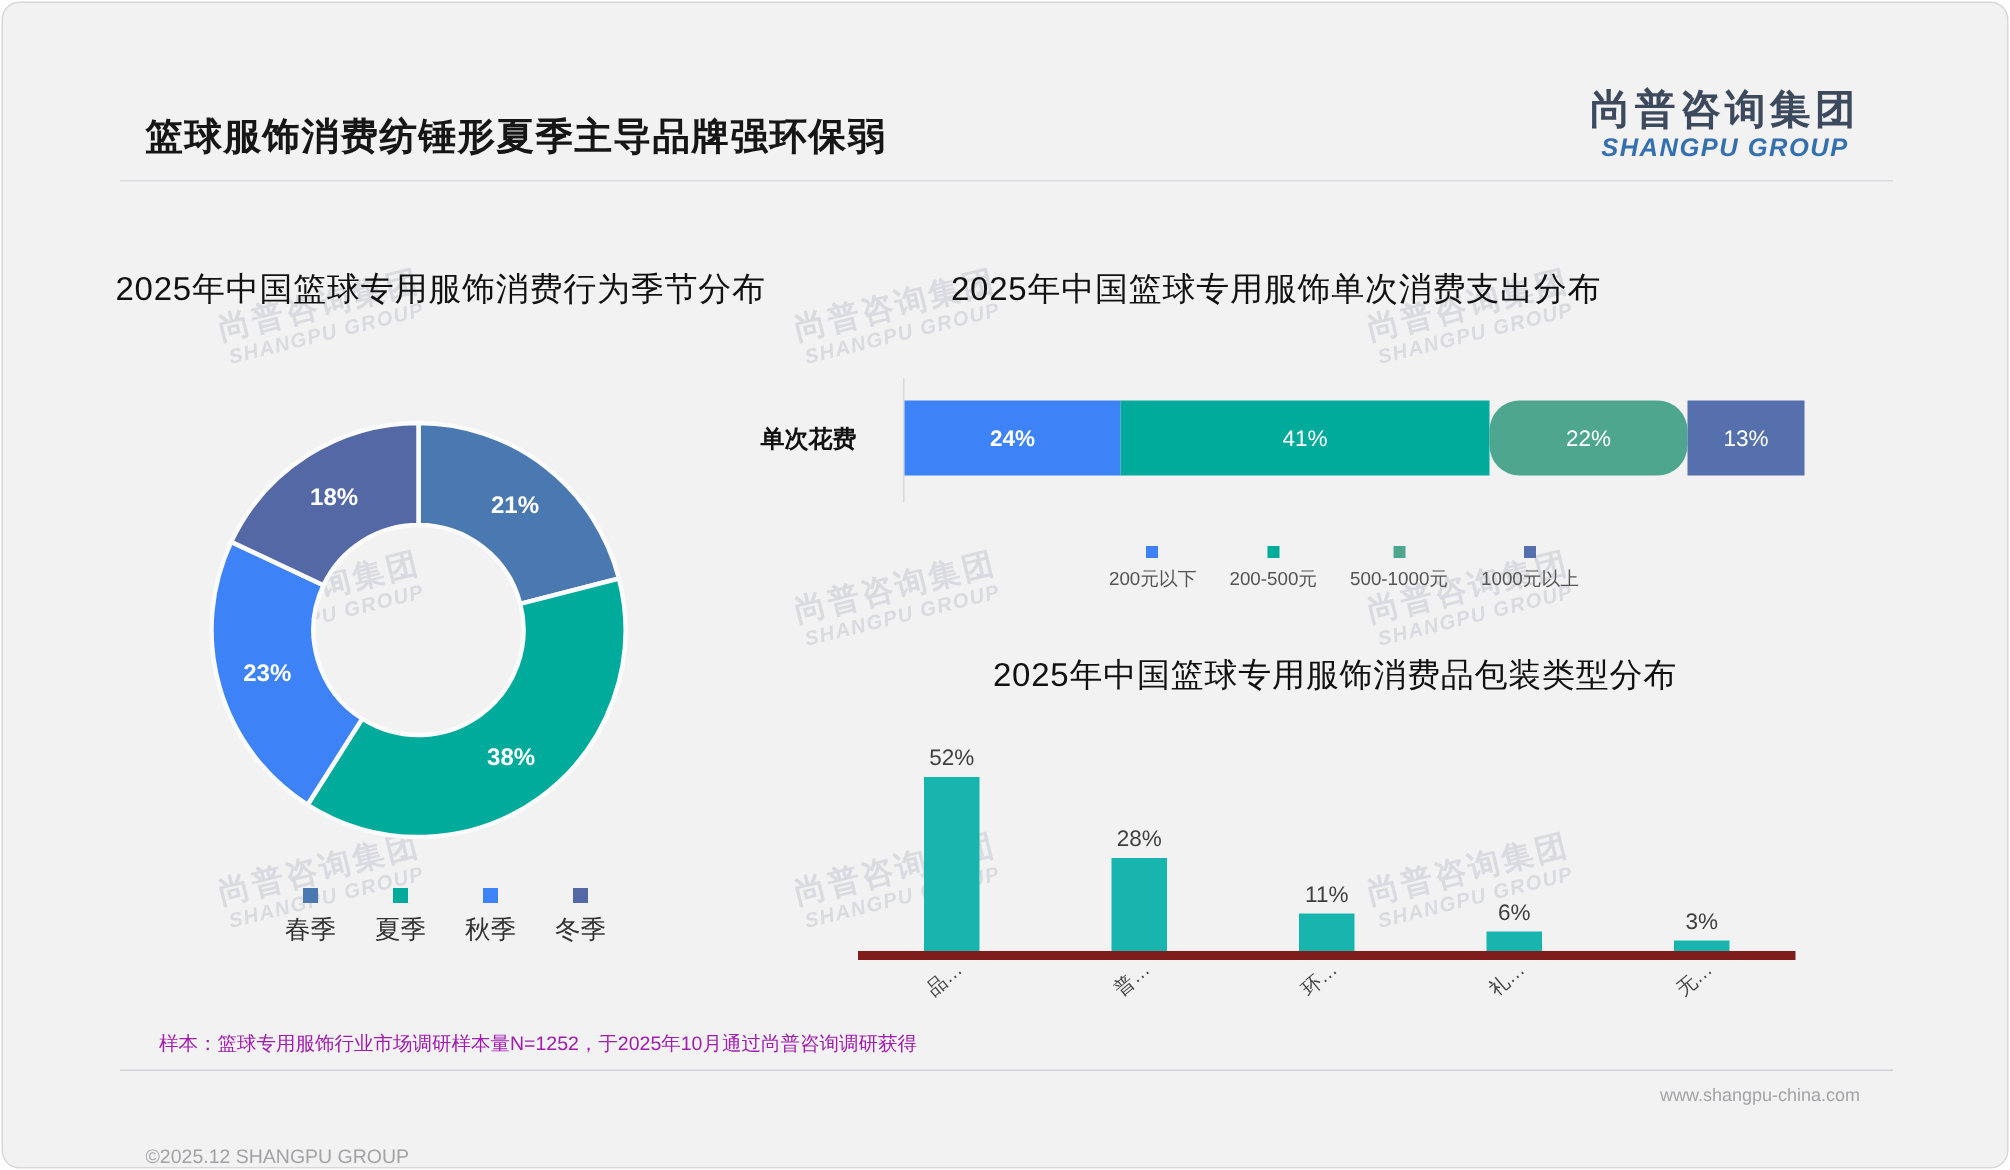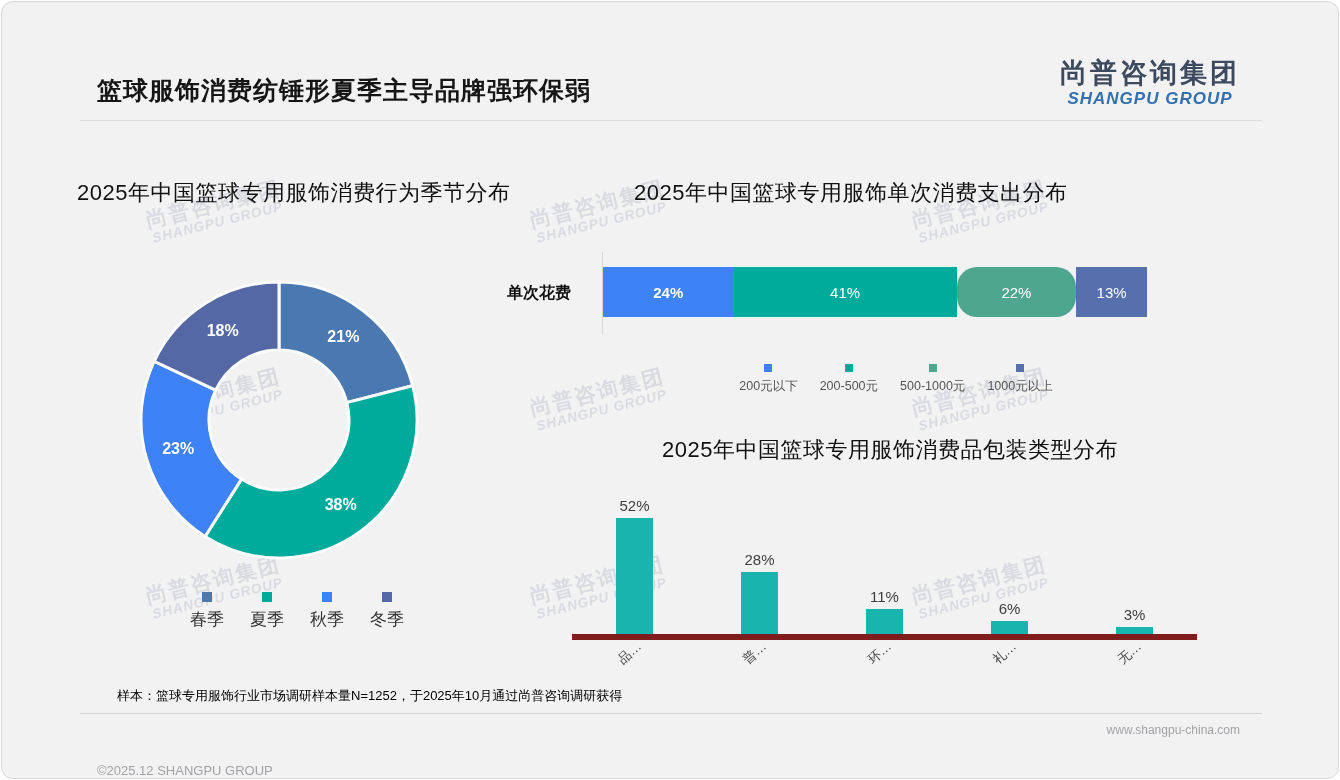--- a/index.html
+++ b/index.html
@@ -36,35 +36,35 @@
   .legend-donut{left:90px;top:590px;width:410px;gap:26px;}
   .legend-stack{left:598px;top:362px;width:592px;gap:22px;}
   .legend-item{display:flex;align-items:center;gap:6px;flex-direction:column;}
   .legend-swatch{width:10px;height:10px;display:inline-block;}
   .legend-stack .legend-swatch{width:8px;height:8px;}
   .legend-label{font-size:17px;color:#333;}
   .legend-stack .legend-label{font-size:12.5px;color:#555;}
   
   .row-label{position:absolute;left:505px;top:281px;font-size:16px;font-weight:700;color:#111;z-index:2;}
   .vaxis{position:absolute;left:600px;top:250px;width:1px;height:83px;background:#d9d9dd;z-index:1;}
-  .stackbar{position:absolute;left:601px;top:265px;width:544px;height:50px;display:flex;z-index:1;}
+  .stackbar{position:absolute;left:601px;top:265px;width:600px;height:50px;display:flex;z-index:1;}
   .stack-seg{height:100%;display:flex;align-items:center;justify-content:center;color:#fff;font-size:15px;}
   .stack-seg.first{font-weight:700;}
   
   .barchart{position:absolute;left:570px;top:488px;width:625px;height:150px;display:flex;align-items:flex-end;border-bottom:6px solid #7f1d1d;z-index:1;}
   .bar-col{flex:1;display:flex;flex-direction:column;align-items:center;justify-content:flex-end;position:relative;height:100%;}
   .bar-value{font-size:15px;color:#3f3f3f;margin-bottom:4px;}
   .bar-rect{width:37px;background:#17b5ae;}
   .bar-tick{
     position:absolute;top:100%;left:50%;margin-top:10px;
     transform:translateX(-70%) rotate(-40deg);transform-origin:center;
     font-size:13px;color:#444;white-space:nowrap;
   }
   
-  .note{position:absolute;left:115px;top:685px;font-size:13px;color:#000000;z-index:2;}
+  .note{position:absolute;left:104px;top:685px;font-size:13px;color:#a21caf;z-index:2;}
   .footer-left{position:absolute;left:95px;top:719px;font-size:13px;color:#a3a3a6;z-index:2;margin-top:42px;}
   .footer-right{position:absolute;right:98px;top:721px;font-size:12px;color:#a3a3a6;z-index:2;}
 </style>
 </head>
 <body>
 
 <div class="card">
 
   <div class="wm-layer" id="wm-layer">
       <div class="wm" style="left: 118px; top: 190px;">

